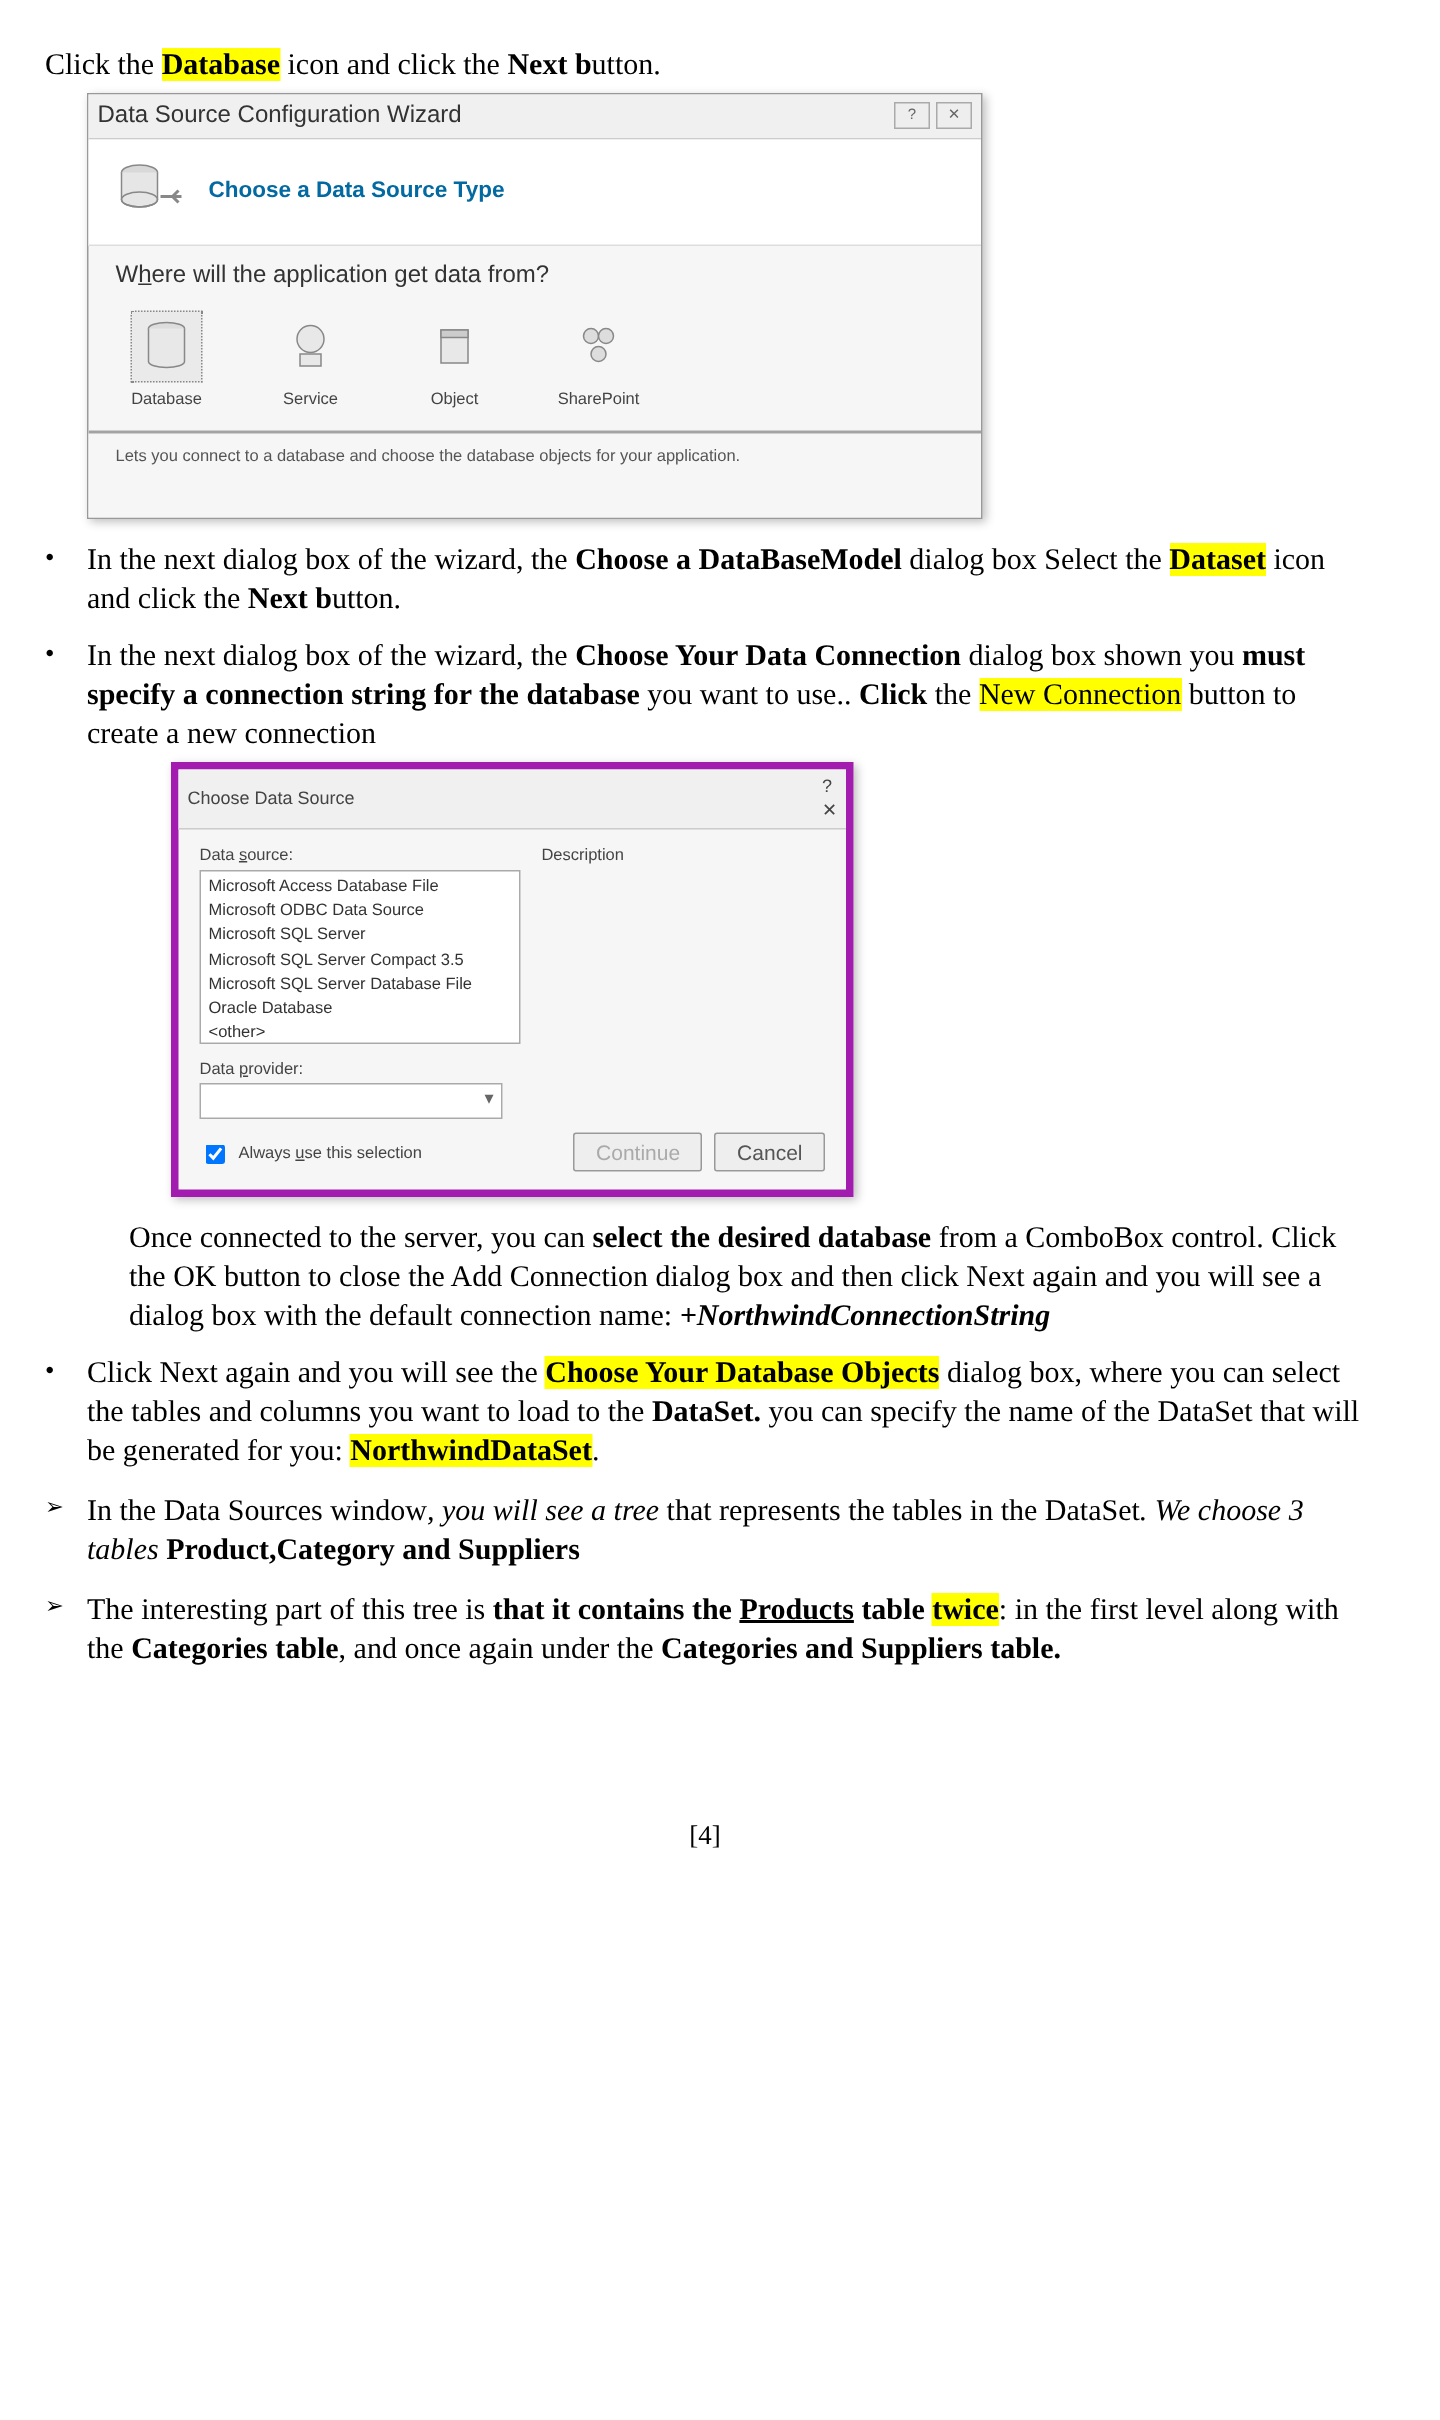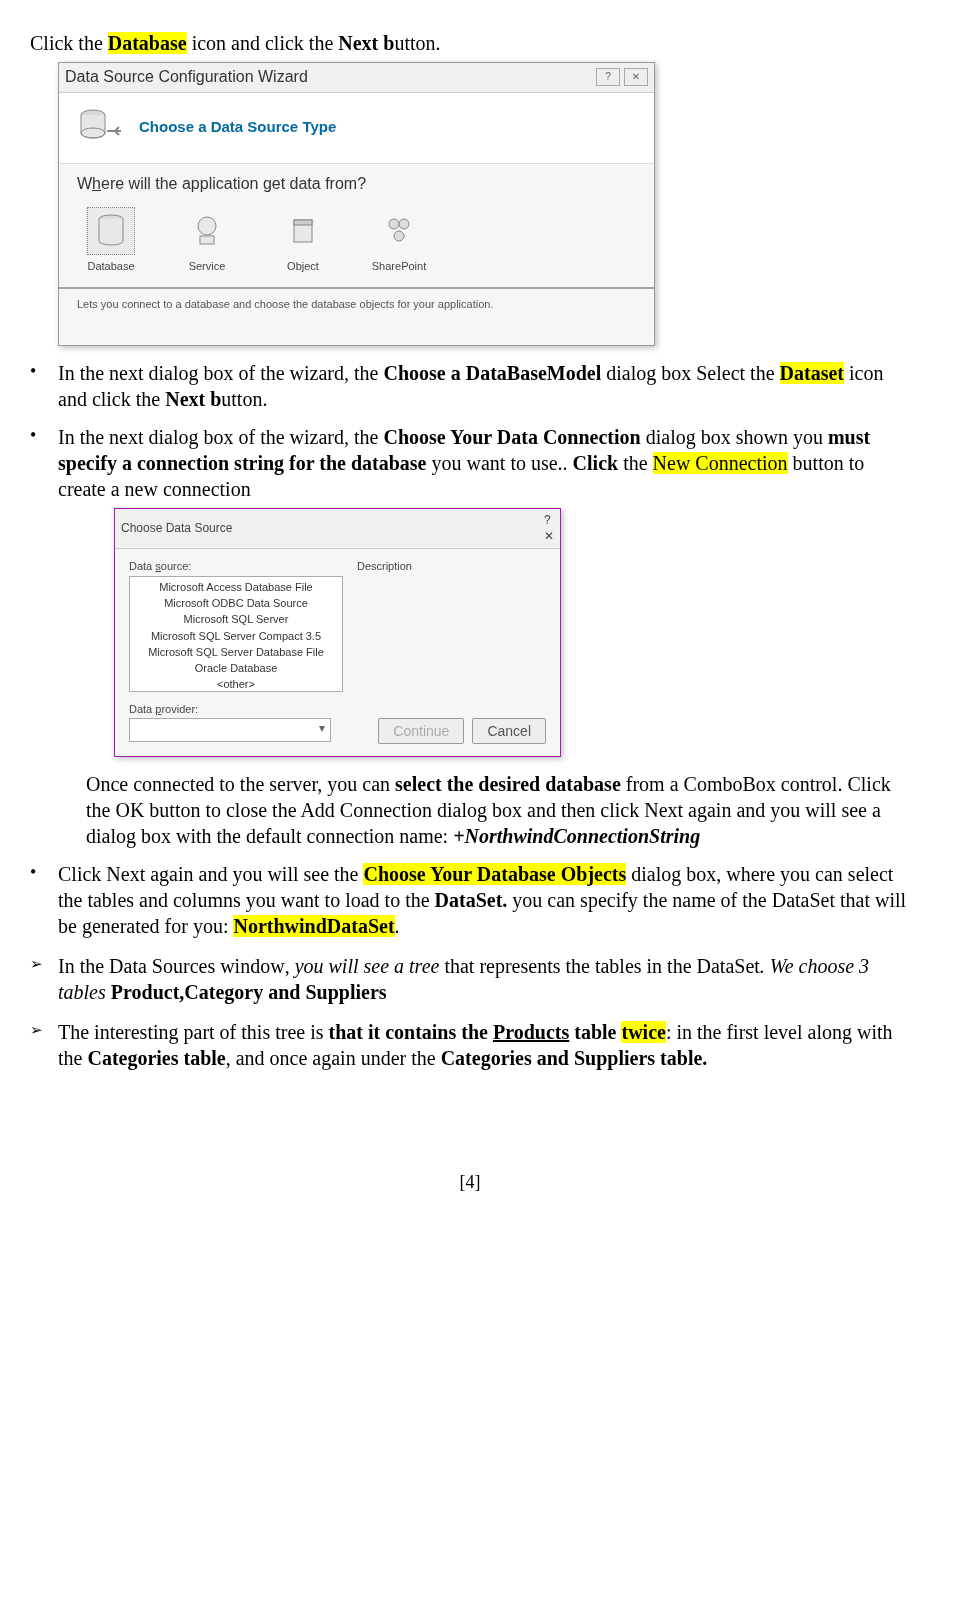--- a/index.html
+++ b/index.html
@@ -137,21 +137,21 @@
   margin-top: 4px;
 }
 .dialog .desc {
   padding: 8px 18px 34px 18px;
   font-size: 11px;
   color: #555;
   border-top: 2px solid #a3a3a3;
   background: #f6f6f6;
 }
 .dialog2 {
-  border: 1px solid #a21caf;
+  border: 5px solid #a21caf;
   width: 445px;
   margin: 6px 0 14px 56px;
   background: #f6f6f6;
   font-family: "Segoe UI", Arial, sans-serif;
   font-size: 12px;
   color: #444;
   box-shadow: 2px 2px 6px rgba(0,0,0,0.25);
 }
 .dialog2 .titlebar {
   display: flex;
@@ -180,21 +180,20 @@
   width: 100%;
   font-family: inherit;
   font-size: 11px;
   border: 1px solid #aaa;
   background: #fff;
 }
 .dialog2 .listbox {
   height: 110px;
   padding: 2px;
   overflow: hidden;
-  text-align: center;
 }
 .dialog2 .listbox div {
   padding: 1px 3px;
   color: #333;
 }
 .dialog2 .dropdown {
   height: 22px;
   width: 200px;
   border: 1px solid #aaa;
   background: #fff;
@@ -340,20 +339,24 @@
             </div>
           </div>
           <div class="col">
             <span class="label">Description</span>
           </div>
         </div>
         <div style="margin-top:10px;">
           <span class="label"><span>Data </span><span class="underline">p</span><span>rovider:</span></span>
           <div class="dropdown"></div>
         </div>
+        <div class="checkbox-row">
+          <input type="checkbox" checked="" style="">
+          <span><span>Always </span><span class="underline">u</span><span>se this selection</span></span>
+        </div>
         <div class="btnrow">
           <div class="btn disabled">Continue</div>
           <div class="btn">Cancel</div>
         </div>
       </div>
     </div>
 
     <p style="margin:12px 0 0 28px;">
       <span>Once connected to the server, you can </span><b><span>select the desired database</span></b><span> from a ComboBox control. Click the OK button to close the Add Connection dialog box and then click Next again and you will see a dialog box with the default connection name: </span><b><i><span>+NorthwindConnectionString</span></i></b>
     </p>

